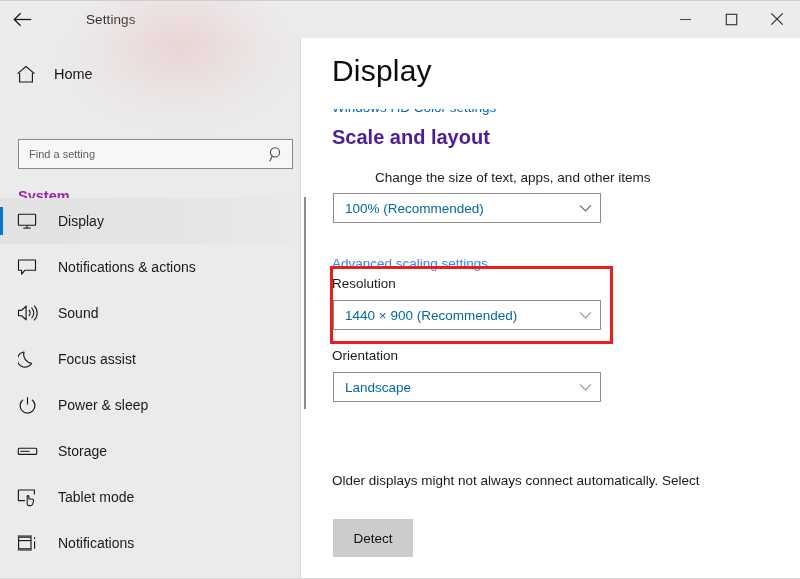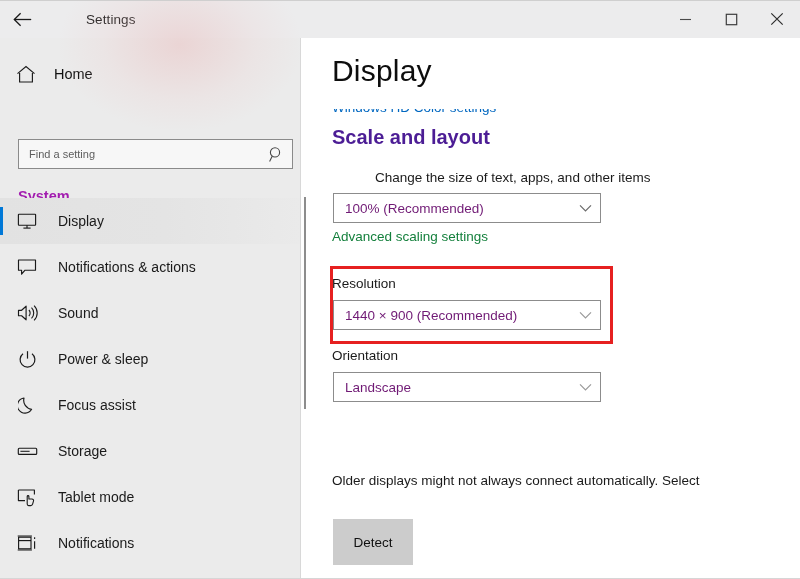--- a/index.html
+++ b/index.html
@@ -257,33 +257,33 @@
     width: 268px;
     height: 30px;
     background: #ffffff;
     border: 1px solid #8c8c8c;
     display: flex;
     align-items: center;
     justify-content: space-between;
   }
   .combo-text {
     font-size: 13.5px;
-    color: #701a75;
+    color: #0369a1;
     padding-left: 11px;
     white-space: nowrap;
   }
   .combo-arrow {
     width: 30px; height: 28px;
     display: flex; align-items: center; justify-content: center;
   }
 
   .detect-btn {
     position: absolute;
     left: 23px;
-    width: 80px; height: 46px;
+    width: 80px; height: 38px;
     background: #cccccc;
     border: 1px solid #cccccc;
     display: flex;
     align-items: center;
     justify-content: center;
     font-family: "Liberation Sans", sans-serif;
     font-size: 13.5px;
     color: #111;
   }
 
@@ -405,34 +405,34 @@
             <path d="M14.5 3.7 A7.4 7.4 0 0 1 14.5 14.3" fill="none" stroke="#1a1a1a" stroke-width="1.1"></path>
             <path d="M17.1 1.6 A10.4 10.4 0 0 1 17.1 16.4" fill="none" stroke="#1a1a1a" stroke-width="1.1"></path>
           </svg>
         </div>
         <div class="nav-label">Sound</div>
       </div>
 
       <div class="nav-item">
         <div class="nav-icon">
           <svg width="19" height="19" viewBox="0 0 19 19">
+            <path d="M13.6 13.3 A7.6 7.6 0 1 1 6.0 2.0 A9.1 9.1 0 0 0 13.6 13.3 Z" fill="none" stroke="#1a1a1a" stroke-width="1.15" stroke-linejoin="round"></path>
+          </svg>
+        </div>
+        <div class="nav-label">Focus assist</div>
+      </div>
+
+      <div class="nav-item">
+        <div class="nav-icon">
+          <svg width="19" height="19" viewBox="0 0 19 19">
             <path d="M5.0 3.8 A7.4 7.4 0 1 0 14.0 3.8" fill="none" stroke="#1a1a1a" stroke-width="1.2"></path>
             <path d="M9.5 1.2 V8.6" fill="none" stroke="#1a1a1a" stroke-width="1.2"></path>
           </svg>
         </div>
         <div class="nav-label">Power &amp; sleep</div>
-      </div>
-
-      <div class="nav-item">
-        <div class="nav-icon">
-          <svg width="19" height="19" viewBox="0 0 19 19">
-            <path d="M13.6 13.3 A7.6 7.6 0 1 1 6.0 2.0 A9.1 9.1 0 0 0 13.6 13.3 Z" fill="none" stroke="#1a1a1a" stroke-width="1.15" stroke-linejoin="round"></path>
-          </svg>
-        </div>
-        <div class="nav-label">Focus assist</div>
       </div>
 
       <div class="nav-item">
         <div class="nav-icon">
           <svg width="21" height="14" viewBox="0 0 21 14">
             <rect x="1.3" y="4.2" width="18.4" height="6.2" rx="1" fill="none" stroke="#1a1a1a" stroke-width="1.15"></rect>
             <path d="M3.4 7.3 H12.6" fill="none" stroke="#1a1a1a" stroke-width="1.05"></path>
           </svg>
         </div>
         <div class="nav-label">Storage</div>
@@ -481,21 +481,21 @@
 
     <div class="combo" style="top:155px;">
       <span class="combo-text">100% (Recommended)</span>
       <span class="combo-arrow">
         <svg width="13" height="9" viewBox="0 0 13 9">
           <path d="M1 1.4 L6.5 7 L12 1.4" fill="none" stroke="#6b6b6b" stroke-width="1.2"></path>
         </svg>
       </span>
     </div>
 
-    <div class="link" style="top: 191px; color: #15803d; text-align: right;">Advanced scaling settings</div>
+    <div class="link" style="top: 218px; color: #3b82f6; text-align: right;">Advanced scaling settings</div>
 
     <div class="field-label" style="top:238px;">Resolution</div>
 
     <div class="combo" style="top:262px;">
       <span class="combo-text">1440 × 900 (Recommended)</span>
       <span class="combo-arrow">
         <svg width="13" height="9" viewBox="0 0 13 9">
           <path d="M1 1.4 L6.5 7 L12 1.4" fill="none" stroke="#9a9a9a" stroke-width="1.2"></path>
         </svg>
       </span>

